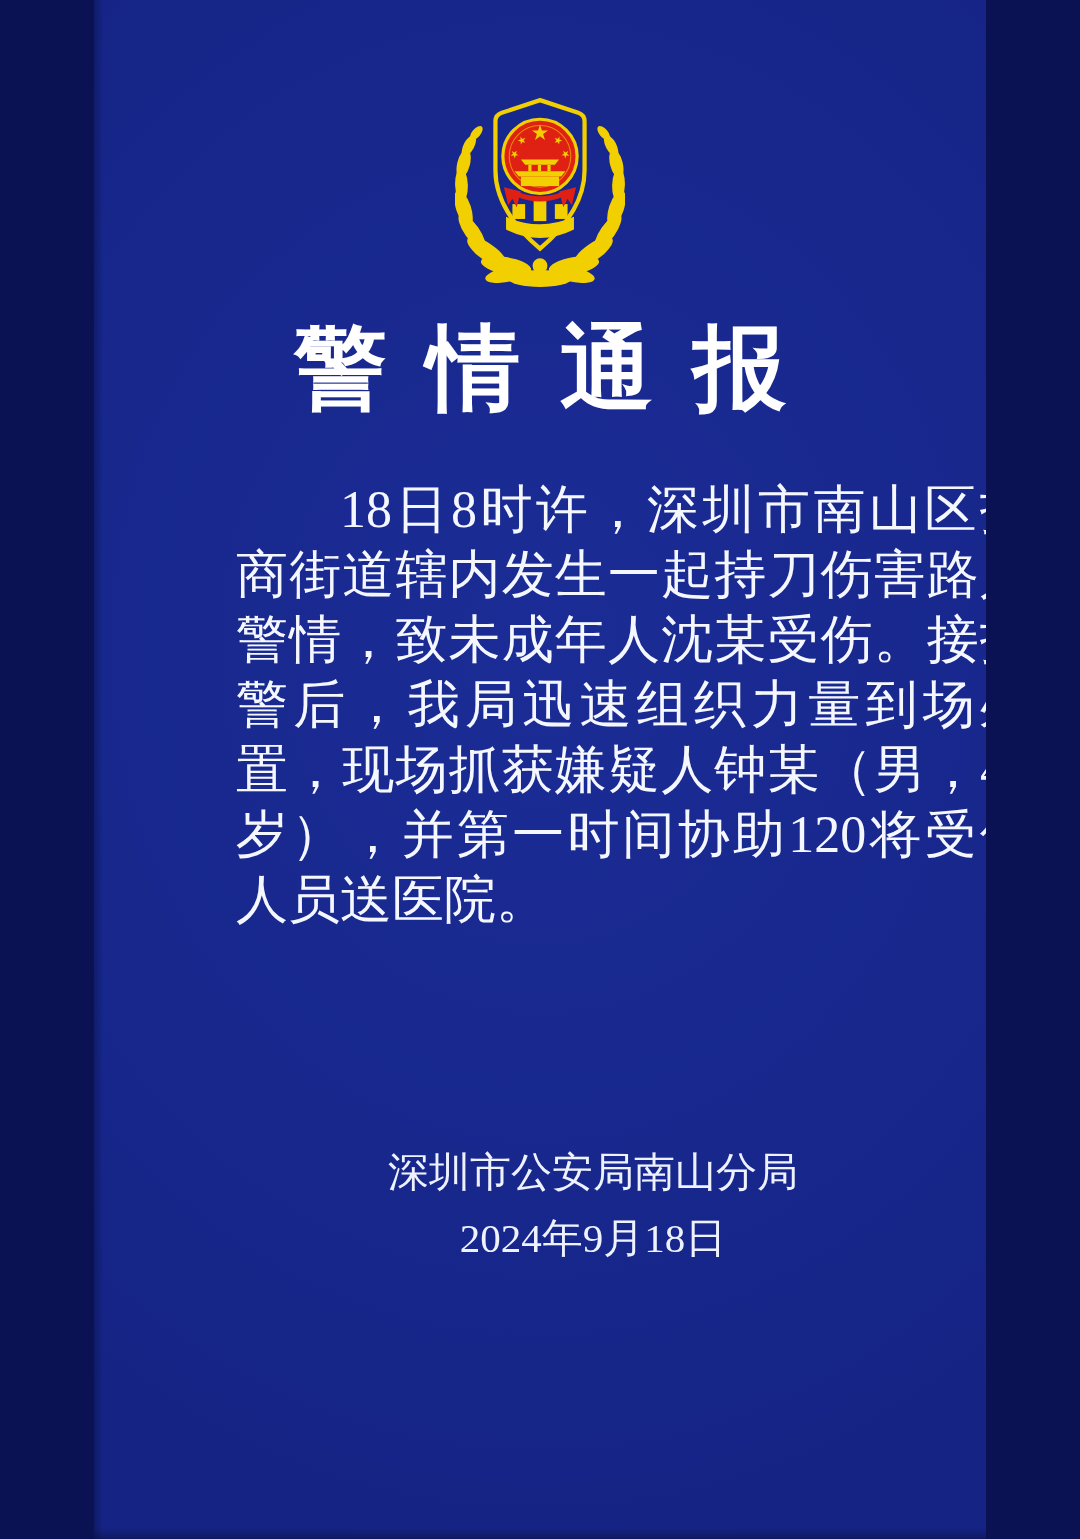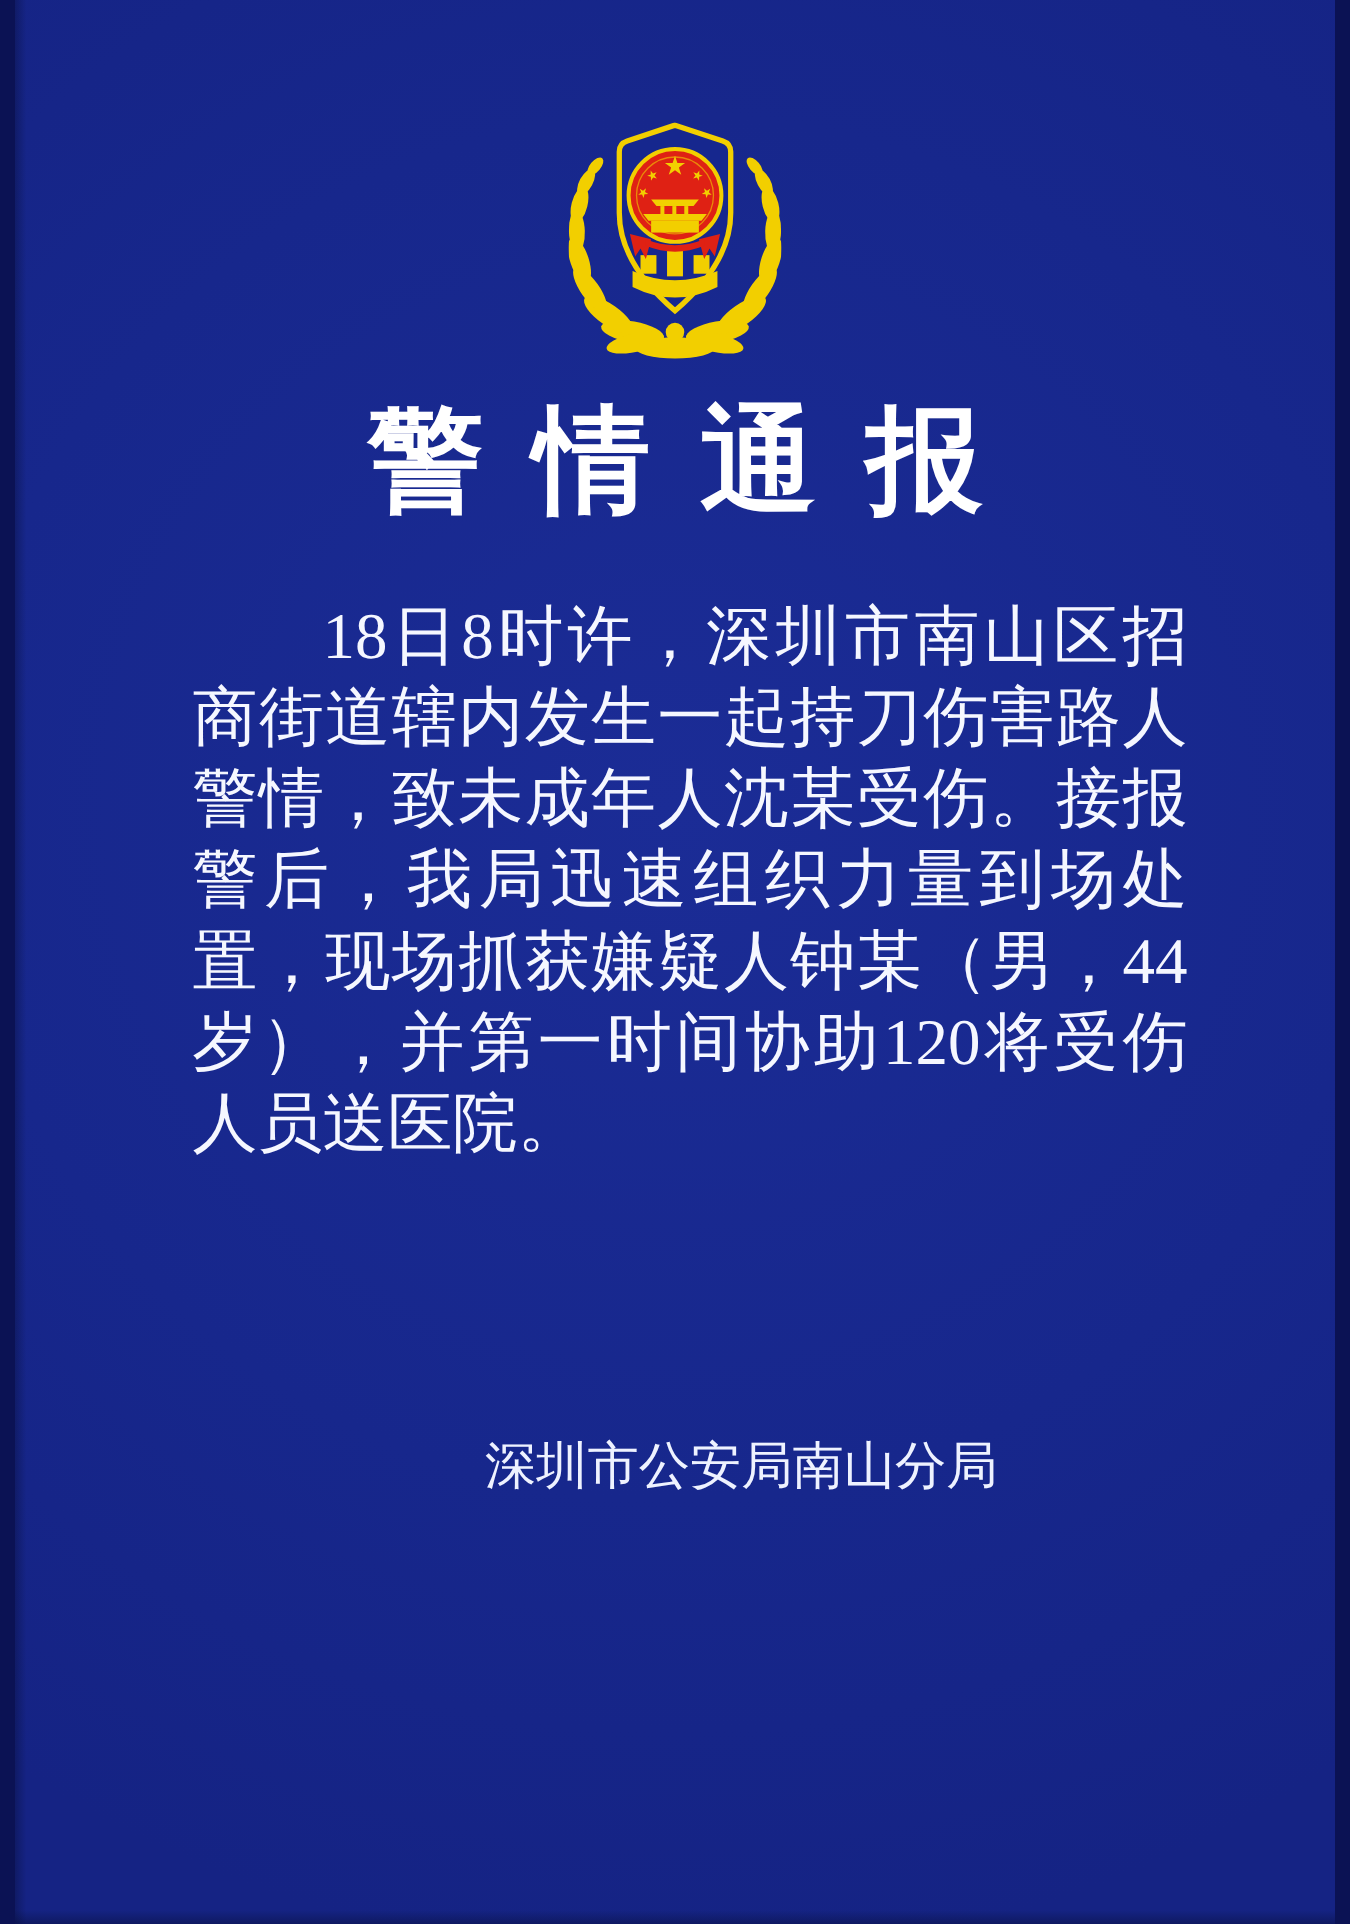--- a/index.html
+++ b/index.html
@@ -2,21 +2,21 @@
 <html><head>
 <meta charset="utf-8">
 <style>
   html, body { margin: 0; padding: 0; }
   body {
     font-family: "Liberation Serif", "DejaVu Serif", serif;
     background: #0b1254;
   }
   .page {
     position: relative;
-    width: 1056px;
+    width: 892px;
     height: 1539px;
     margin: 0 auto;
     overflow: hidden;
     background:
       linear-gradient(to right, rgba(5,10,45,0.35), rgba(5,10,45,0) 9px),
       linear-gradient(to top, rgba(5,10,45,0.40), rgba(5,10,45,0) 11px),
       radial-gradient(ellipse 90% 60% at 50% 42%, #1b2c96 0%, #17278c 60%, #152384 100%);
   }
   .emblem {
     position: absolute;
@@ -138,15 +138,16 @@
   </div>
 
   <h1 class="title">警情通报</h1>
 
   <div class="body-text">
     <p>18日8时许，深圳市南山区招商街道辖内发生一起持刀伤害路人警情，致未成年人沈某受伤。接报警后，我局迅速组织力量到场处置，现场抓获嫌疑人钟某（男，44岁），并第一时间协助120将受伤人员送医院。</p>
   </div>
 
   <div class="footer">
     <p>深圳市公安局南山分局</p>
+    <p>2024年9月18日</p>
   </div>
 
 </div>
 
 </body></html>

